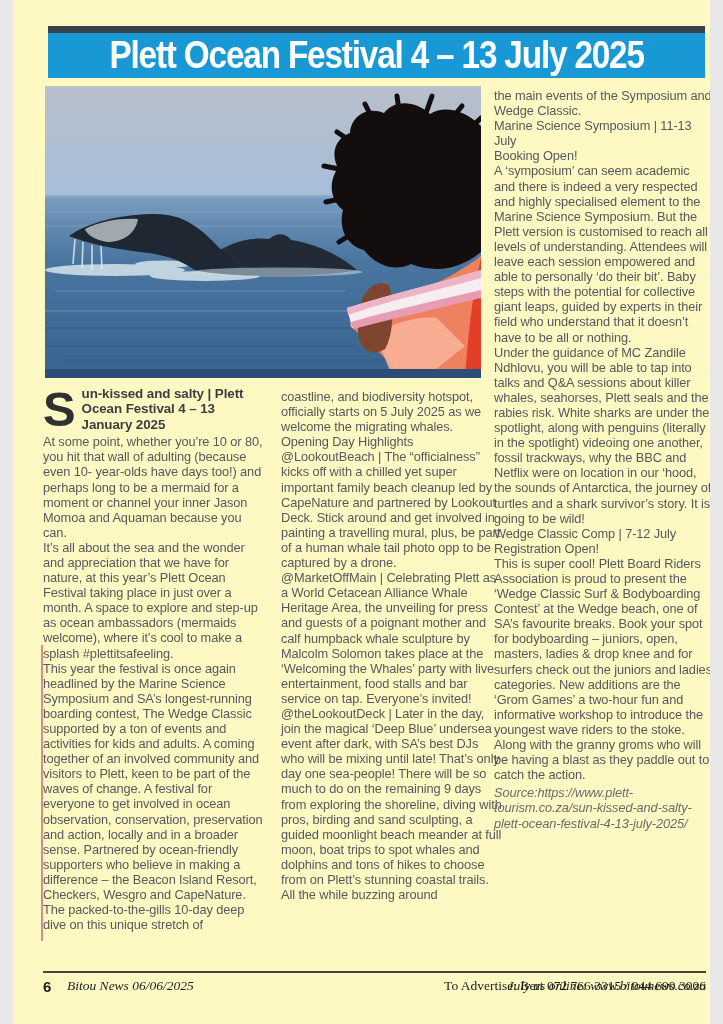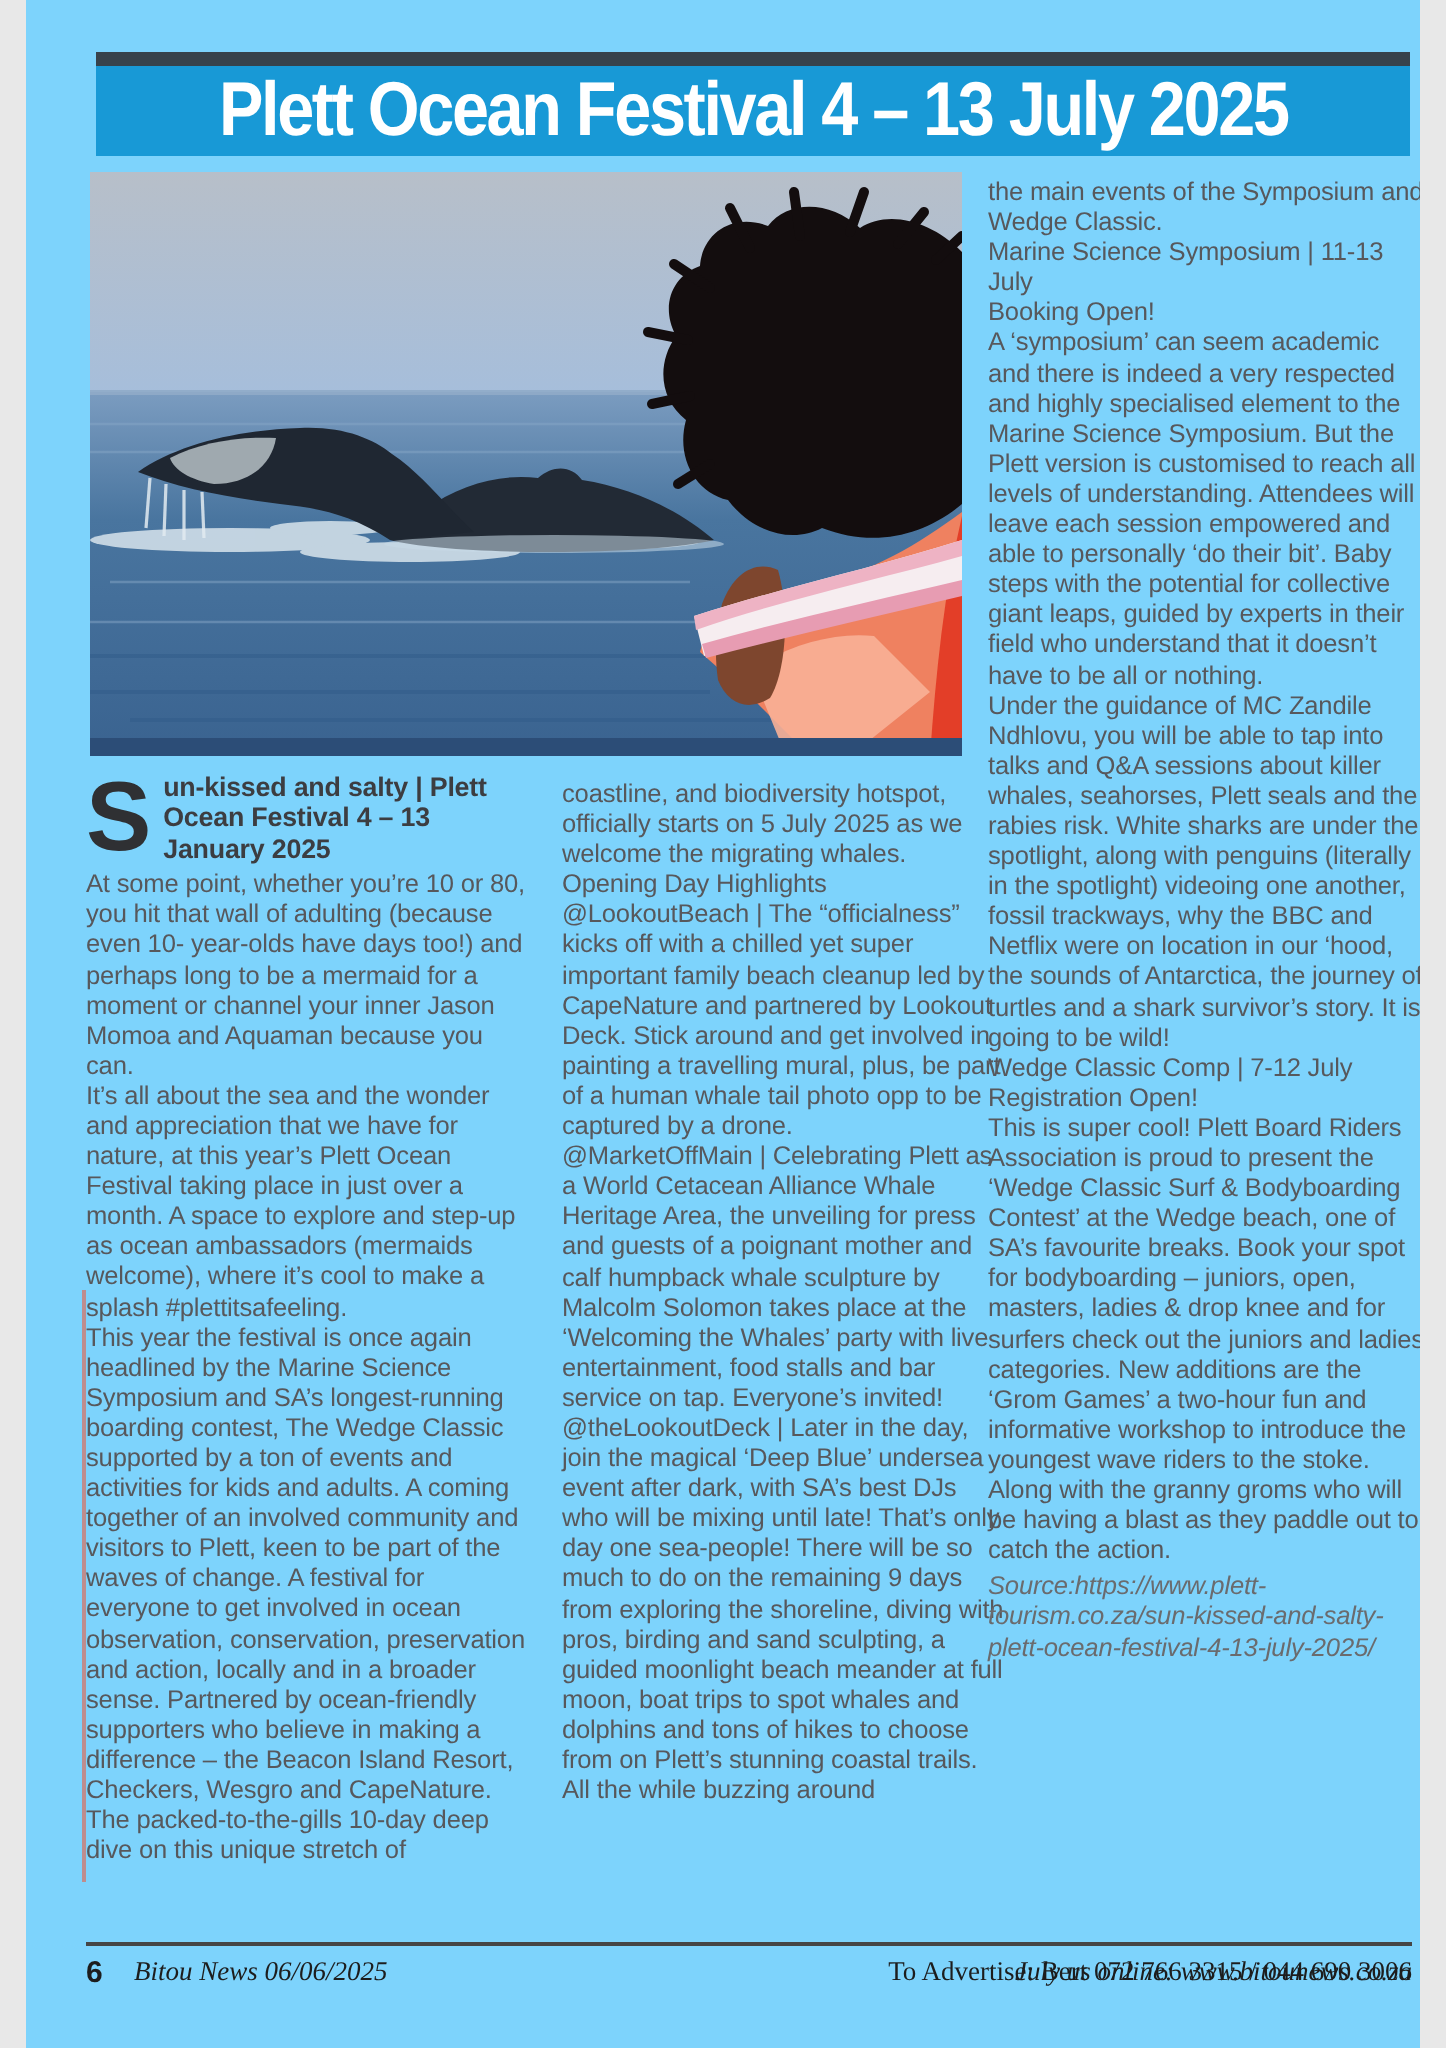--- a/index.html
+++ b/index.html
@@ -1,16 +1,16 @@
 <!DOCTYPE html>
 <html><head>
 <meta charset="utf-8">
 <style>
   html,body{margin:0;padding:0;background:#e8e8e8;}
-  .page{position:relative;width:697px;height:1024px;background:#7dd3fc;margin:0 auto;
+  .page{position:relative;width:697px;height:1024px;background:#fef9c3;margin:0 auto;
         font-family:"Liberation Sans",sans-serif;overflow:hidden;text-decoration:underline;}
 
   
   .topbar{position:absolute;left:35px;top:26px;width:657px;height:7px;background:#37424b;}
   .banner{position:absolute;left:35px;top:33px;width:657px;height:45px;background:#1899d6;
           display:flex;align-items:center;justify-content:center;}
   .banner-title{color:#ffffff;font-weight:bold;font-size:34px;letter-spacing:-1.2px;
           white-space:nowrap;transform:scale(0.98,1.12);}
 
   

